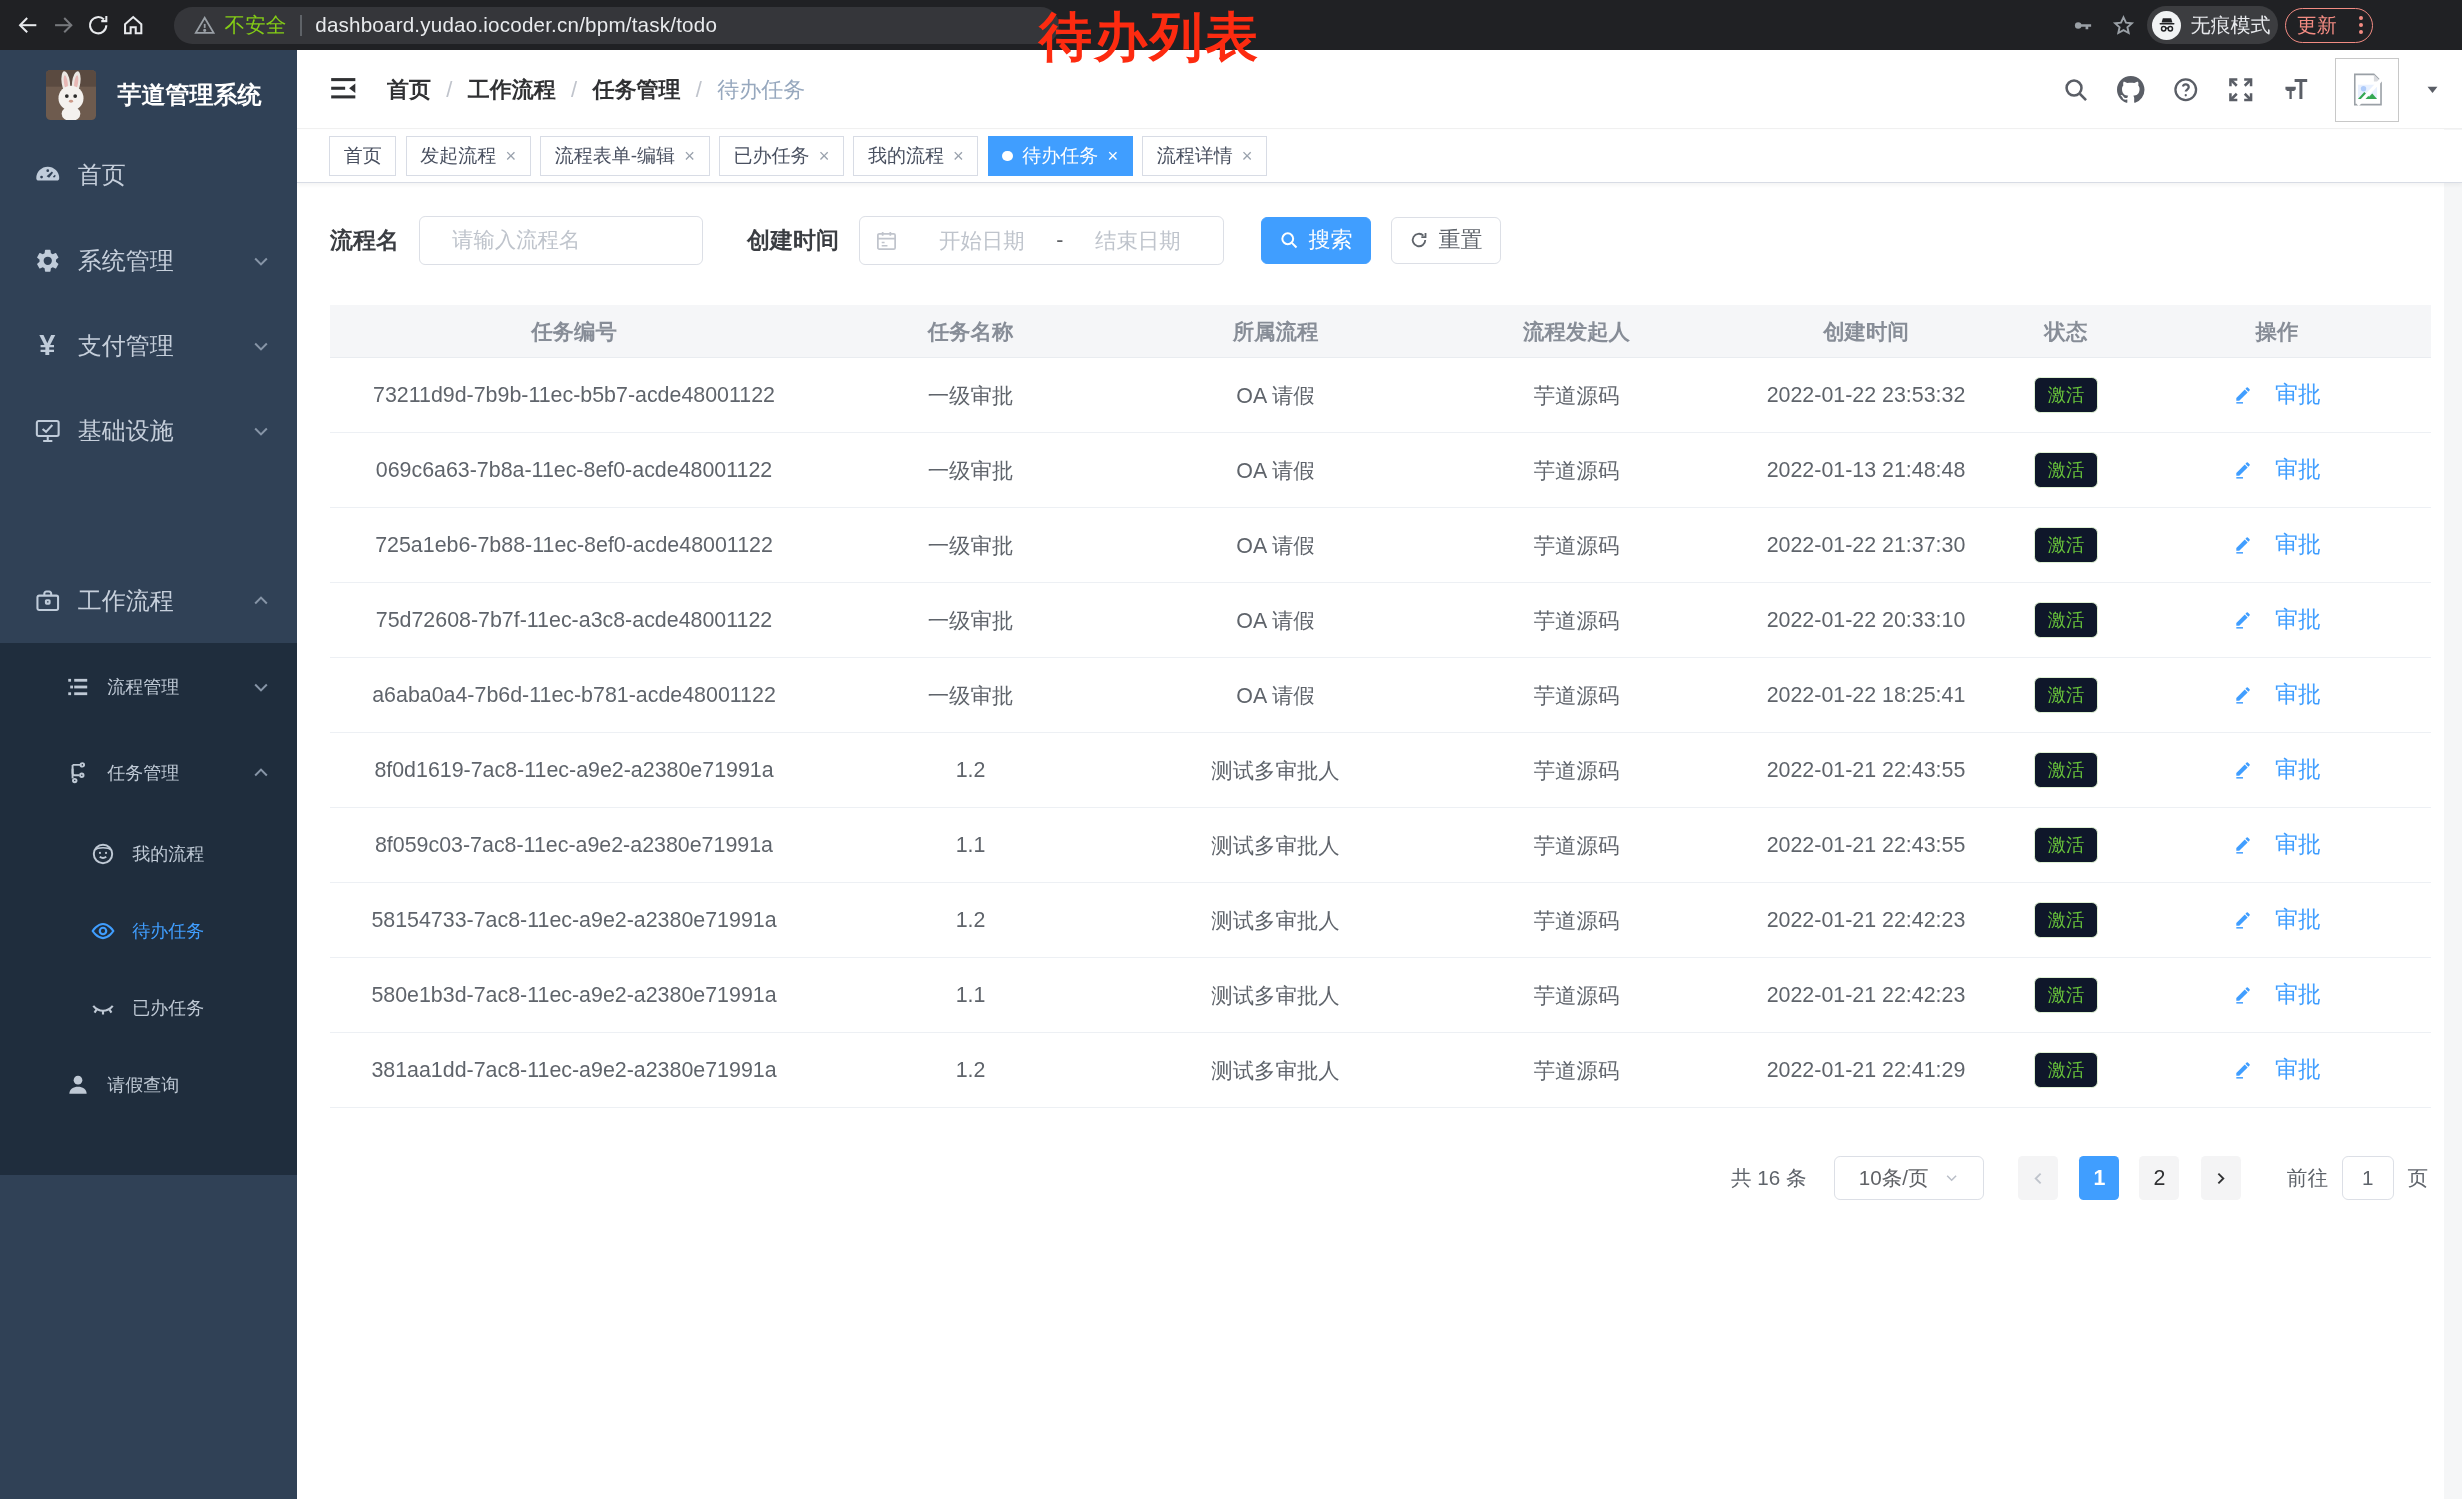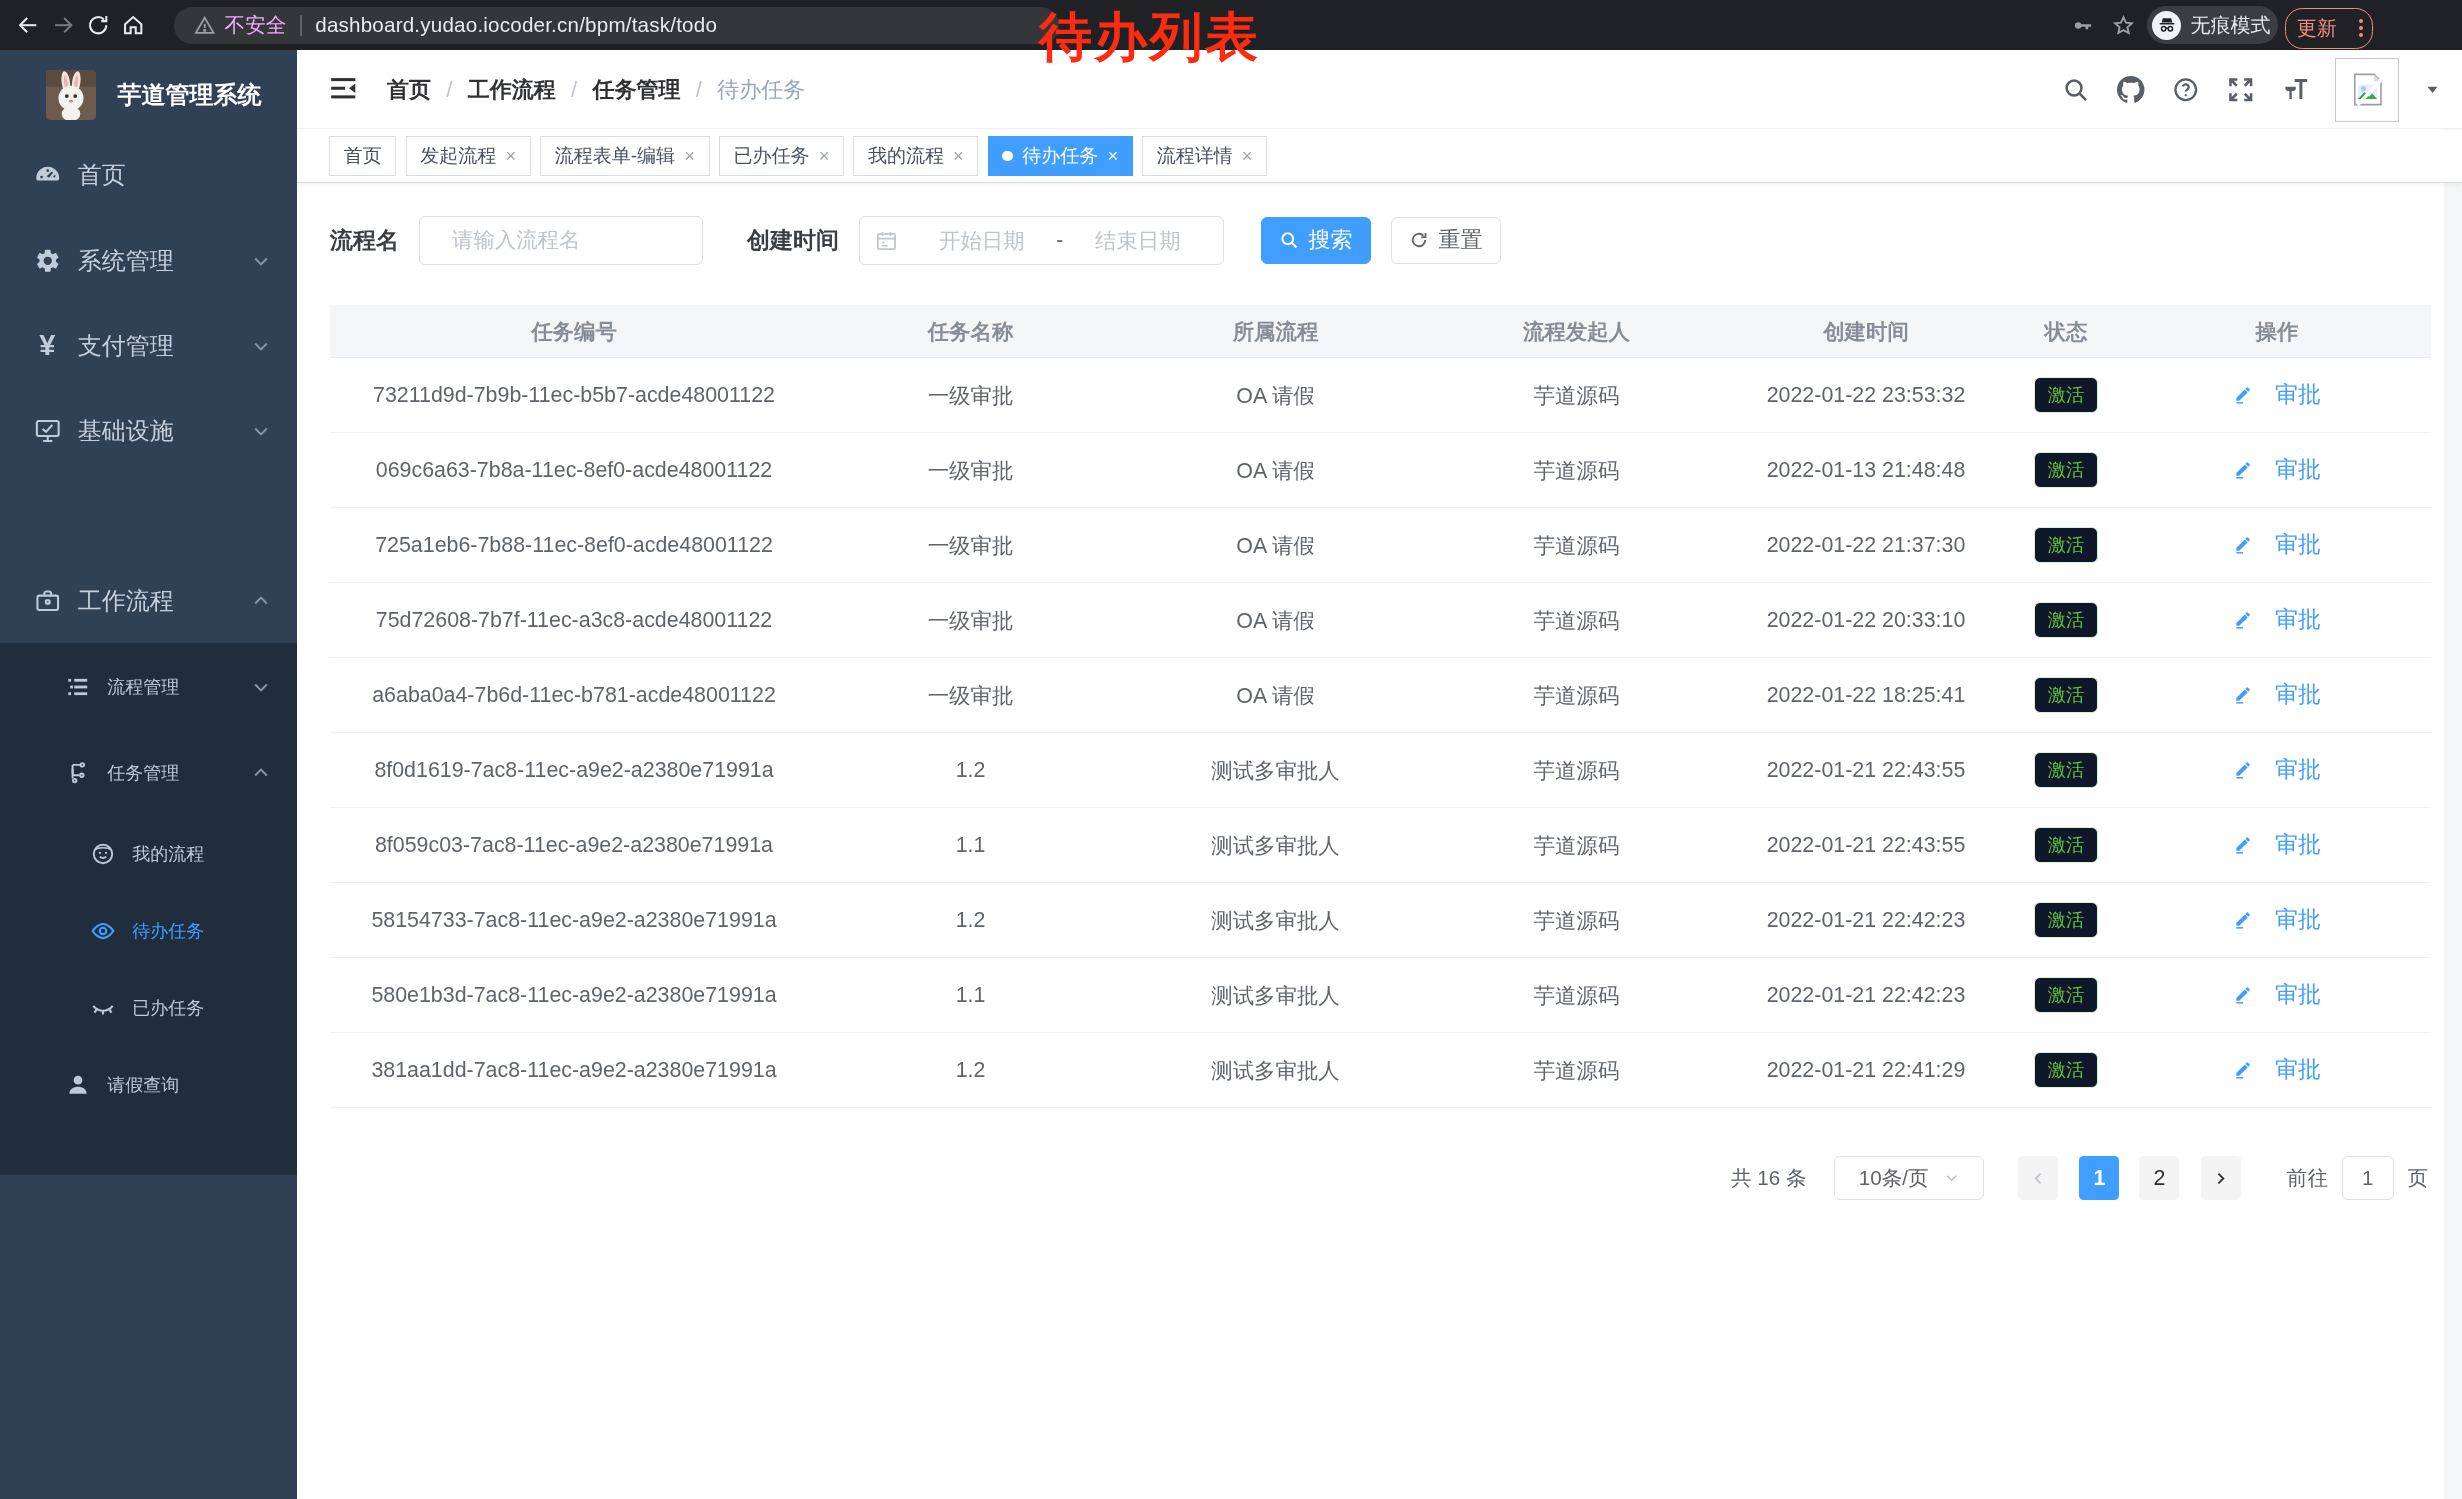--- a/index.html
+++ b/index.html
@@ -9,32 +9,32 @@
 
   
   .browser-bar { position:absolute; left:0; top:0; width:100%; height:50px; background:#202124; display:flex; align-items:center; z-index:5; }
   .bnav { width:35px; height:35px; display:flex; align-items:center; justify-content:center; color:#e8eaed; }
   .bnav svg { width:24.4px; height:24.4px; }
   .bnav.dim { color:#77797d; }
   .bnav.back { margin-left:10.7px; }
   .url-pill { position:absolute; left:174px; top:6.9px; width:885px; height:37px; border-radius:18.3px; background:#35363a; display:flex; align-items:center; padding:0 20px; }
   .url-pill .warn { color:#9aa0a6; display:flex; align-items:center; }
   .url-pill .warn svg { width:21.4px; height:21.4px; }
-  .insecure-label { color:#f0abfc; font-size:20.6px; margin-left:9.2px; }
+  .insecure-label { color:#84cc16; font-size:20.6px; margin-left:9.2px; }
   .url-divider { width:1.5px; height:21.4px; background:#5f6368; margin:0 13.7px; }
   .url-text { color:#e8eaed; font-size:20.6px; letter-spacing:0.2px; }
   .b-icon { position:absolute; top:6.9px; height:37px; display:flex; align-items:center; justify-content:center; color:#9aa0a6; }
   .b-icon svg { width:23px; height:23px; }
   .key-ico { left:2064px; width:37px; }
   .star-ico { left:2105px; width:37px; }
   .incog-chip { position:absolute; left:2147px; top:6.1px; height:38px; width:131px; border-radius:19px; background:#3c3d40; display:flex; align-items:center; gap:9.2px; padding-left:5.3px; }
   .incog-circle { width:29px; height:29px; border-radius:50%; background:#f1f3f4; display:flex; align-items:center; justify-content:center; color:#202124; }
   .incog-circle svg { width:20px; height:20px; }
   .incog-label { color:#e8eaed; font-size:20px; }
-  .update-pill { position:absolute; left:2285px; top:7.6px; height:41px; width:88px; border-radius:17.5px; border:1.5px solid #f28b82; display:flex; align-items:center; justify-content:space-between; padding:0 9.2px 0 10.7px; color:#f28b82; }
+  .update-pill { position:absolute; left:2285px; top:7.6px; height:35px; width:88px; border-radius:17.5px; border:1.5px solid #f28b82; display:flex; align-items:center; justify-content:space-between; padding:0 9.2px 0 10.7px; color:#f28b82; }
   .update-label { font-size:20px; }
   .dots3 { display:flex; flex-direction:column; gap:3.1px; }
   .dots3 i { width:3.8px; height:3.8px; border-radius:50%; background:#f28b82; }
 
   
   .annotation { position:absolute; left:1039px; top:1.5px; z-index:60; font-size:53px; font-weight:700; color:#fd2b10; letter-spacing:2.3px; font-family:"Liberation Serif","DejaVu Serif",serif; }
 
   
   .sidebar { position:absolute; left:0; top:50px; width:297px; bottom:0; background:#304156; z-index:2; }
   .logo-row { display:flex; align-items:center; gap:21.4px; padding:20px 0 0 46px; }

